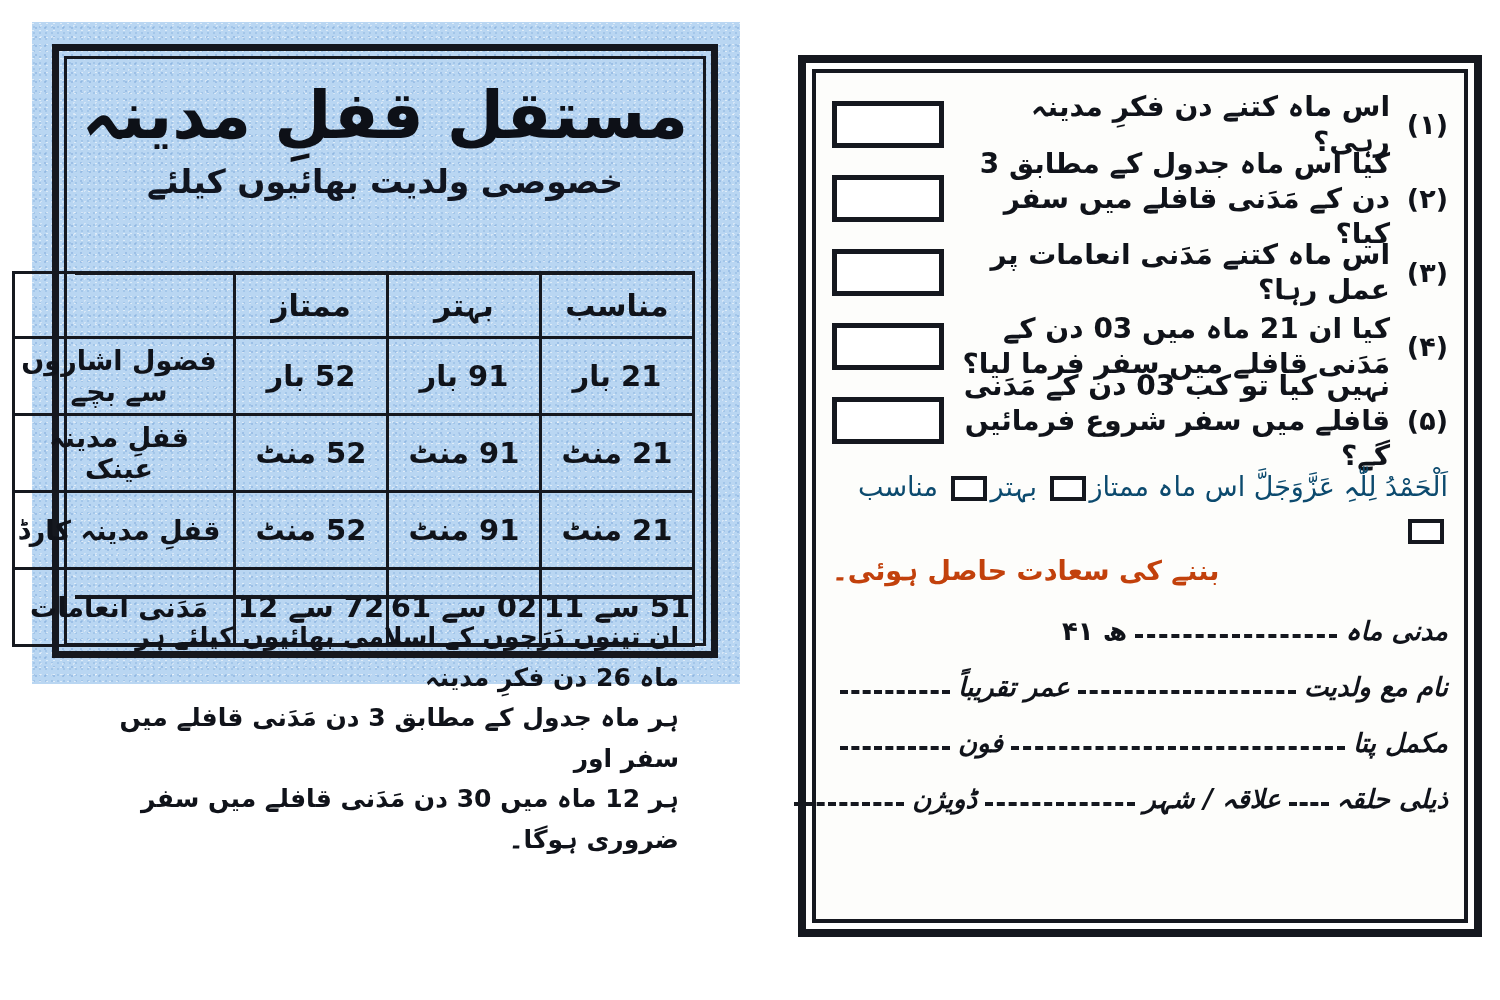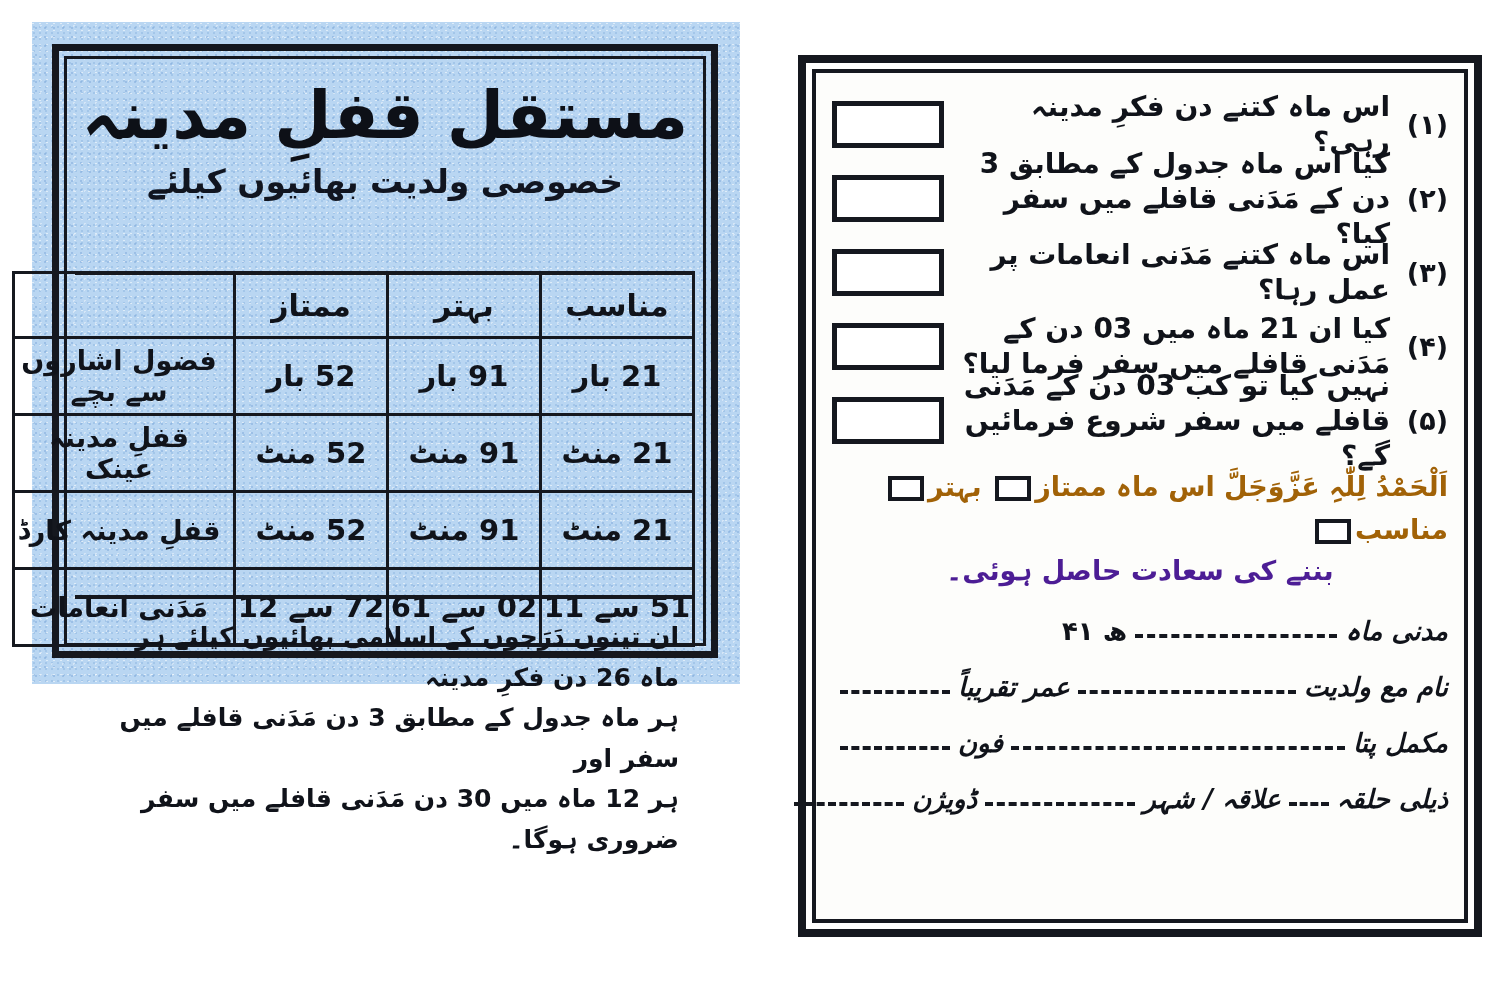--- a/index.html
+++ b/index.html
@@ -194,42 +194,42 @@
     border: 5px solid #15181f;
     box-sizing: border-box;
     background: #fff;
     margin-right: 10px;
   }
 
   #grade-line {
     margin-top: 8px;
     direction: rtl;
     font-size: 27px;
-    font-weight: bold;
-    color: #a16207;
+    font-weight: normal;
+    color: #0c4a6e;
     text-align: right;
     line-height: 1.6;
   }
   .inline-box {
     display: inline-block;
     width: 36px;
     height: 25px;
     border: 4px solid #15181f;
     box-sizing: border-box;
     vertical-align: middle;
     margin: 0 4px;
     background: #fff;
   }
   .grade-word { letter-spacing: 4px; }
   #grade-line-2 {
     direction: rtl;
     font-size: 27px;
     font-weight: 600;
-    color: #4c1d95;
-    text-align: center;
+    color: #c2410c;
+    text-align: left;
     margin-top: 4px;
   }
 
   .form-row {
     direction: rtl;
     font-size: 26px;
     color: #10131a;
     margin-top: 26px;
     display: flex;
     align-items: flex-end;

